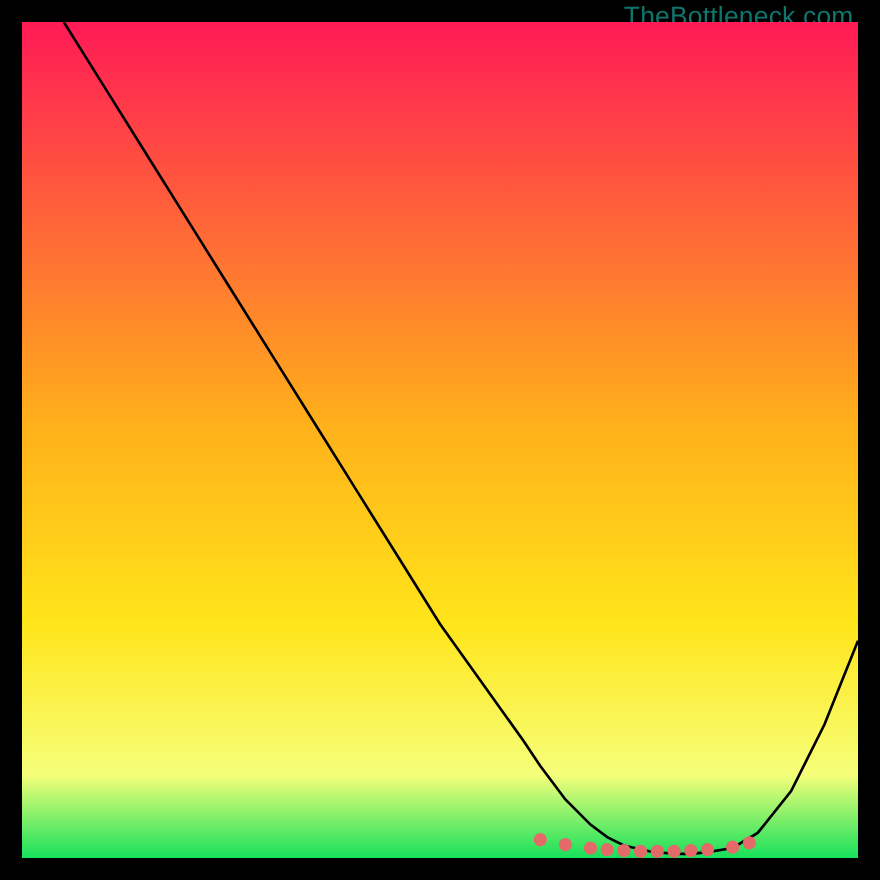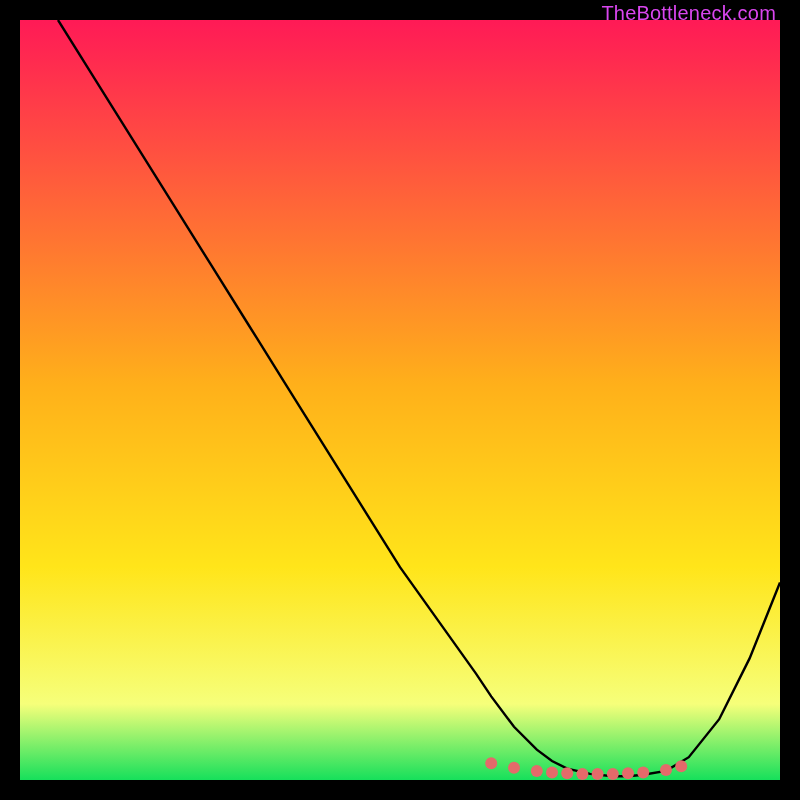--- a/index.html
+++ b/index.html
@@ -23,22 +23,22 @@
     position: absolute;
     left: 0;
     top: 0;
     width: 760px;
     height: 760px;
   }
   .watermark {
     position: absolute;
     top: 2px;
     right: 24px;
-    color: #d946ef;
-    font-size: 20px;
+    color: #0f766e;
+    font-size: 24px;
     font-weight: 500;
     letter-spacing: 0.2px;
     user-select: none;
   }
 </style>
 </head>
 <body>
 
 <div class="watermark">TheBottleneck.com</div>
 

